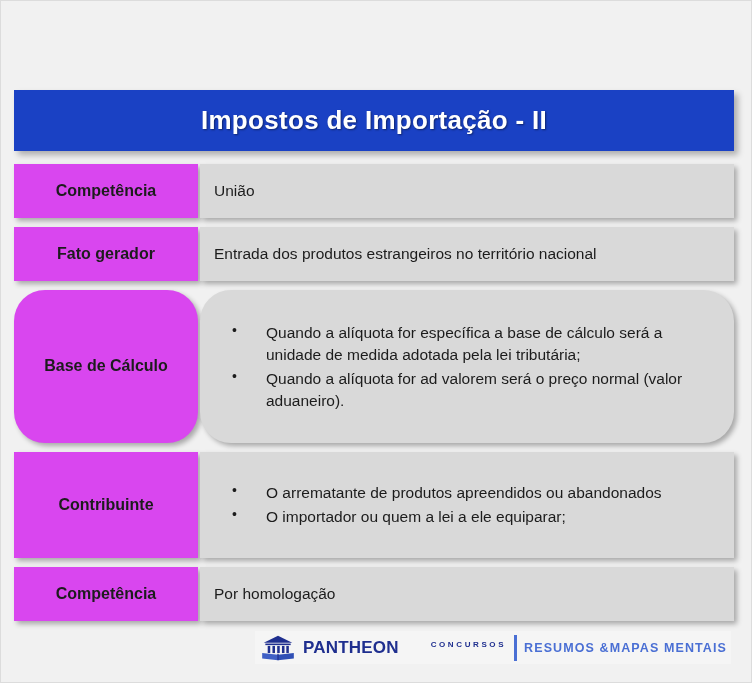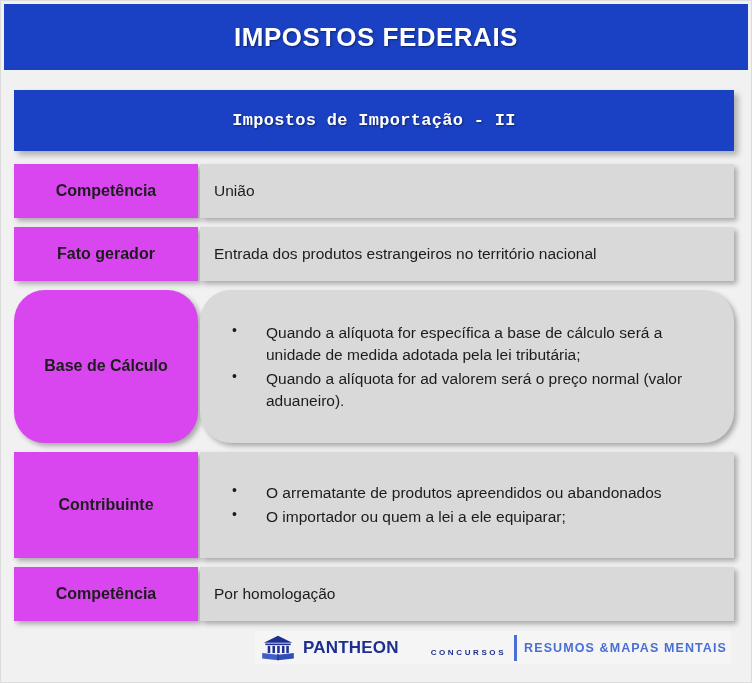--- a/index.html
+++ b/index.html
@@ -52,26 +52,25 @@
     width: 720px;
     height: 61px;
     background: #1a41c4;
     display: flex;
     align-items: center;
     justify-content: center;
     box-shadow: 4px 4px 6px rgba(0,0,0,0.28);
   }
   .sub-banner-text {
     color: #ffffff;
-    font-size: 17px;
+    font-size: 26px;
     font-weight: bold;
     letter-spacing: 0.3px;
     text-shadow: 1px 1px 2px rgba(0,0,0,0.45);
     white-space: nowrap;
-    font-family: Liberation Mono, monospace;
   }
 
   
   .rows {
     position: absolute;
     left: 0;
     top: 163px;
     width: 750px;
   }
   .row {
@@ -193,21 +192,21 @@
     font-size: 17px;
     font-weight: bold;
     letter-spacing: 0.2px;
   }
   .logo-brand-sub {
     color: #1f2f8f;
     font-size: 8px;
     font-weight: bold;
     letter-spacing: 2.6px;
     text-align: right;
-    margin-top: 10px;
+    margin-top: 2px;
   }
   .logo-divider {
     width: 3px;
     height: 26px;
     background: #4a6fd4;
     margin: 0 7px 0 8px;
   }
   .logo-tagline {
     display: flex;
     flex-direction: row;
@@ -219,23 +218,20 @@
     font-size: 12.5px;
     font-weight: bold;
     letter-spacing: 1.1px;
   }
 </style>
 </head>
 <body>
 
 <div class="page">
 
-  <div class="main-banner">
-    <div class="main-banner-text">IMPOSTOS FEDERAIS</div>
-  </div>
 
   <div class="sub-banner">
     <div class="sub-banner-text">Impostos de Importação - II</div>
   </div>
 
   <div class="rows">
 
     <div class="row row-competencia">
       <div class="cell-label">
         <div class="cell-label-text">Competência</div>

